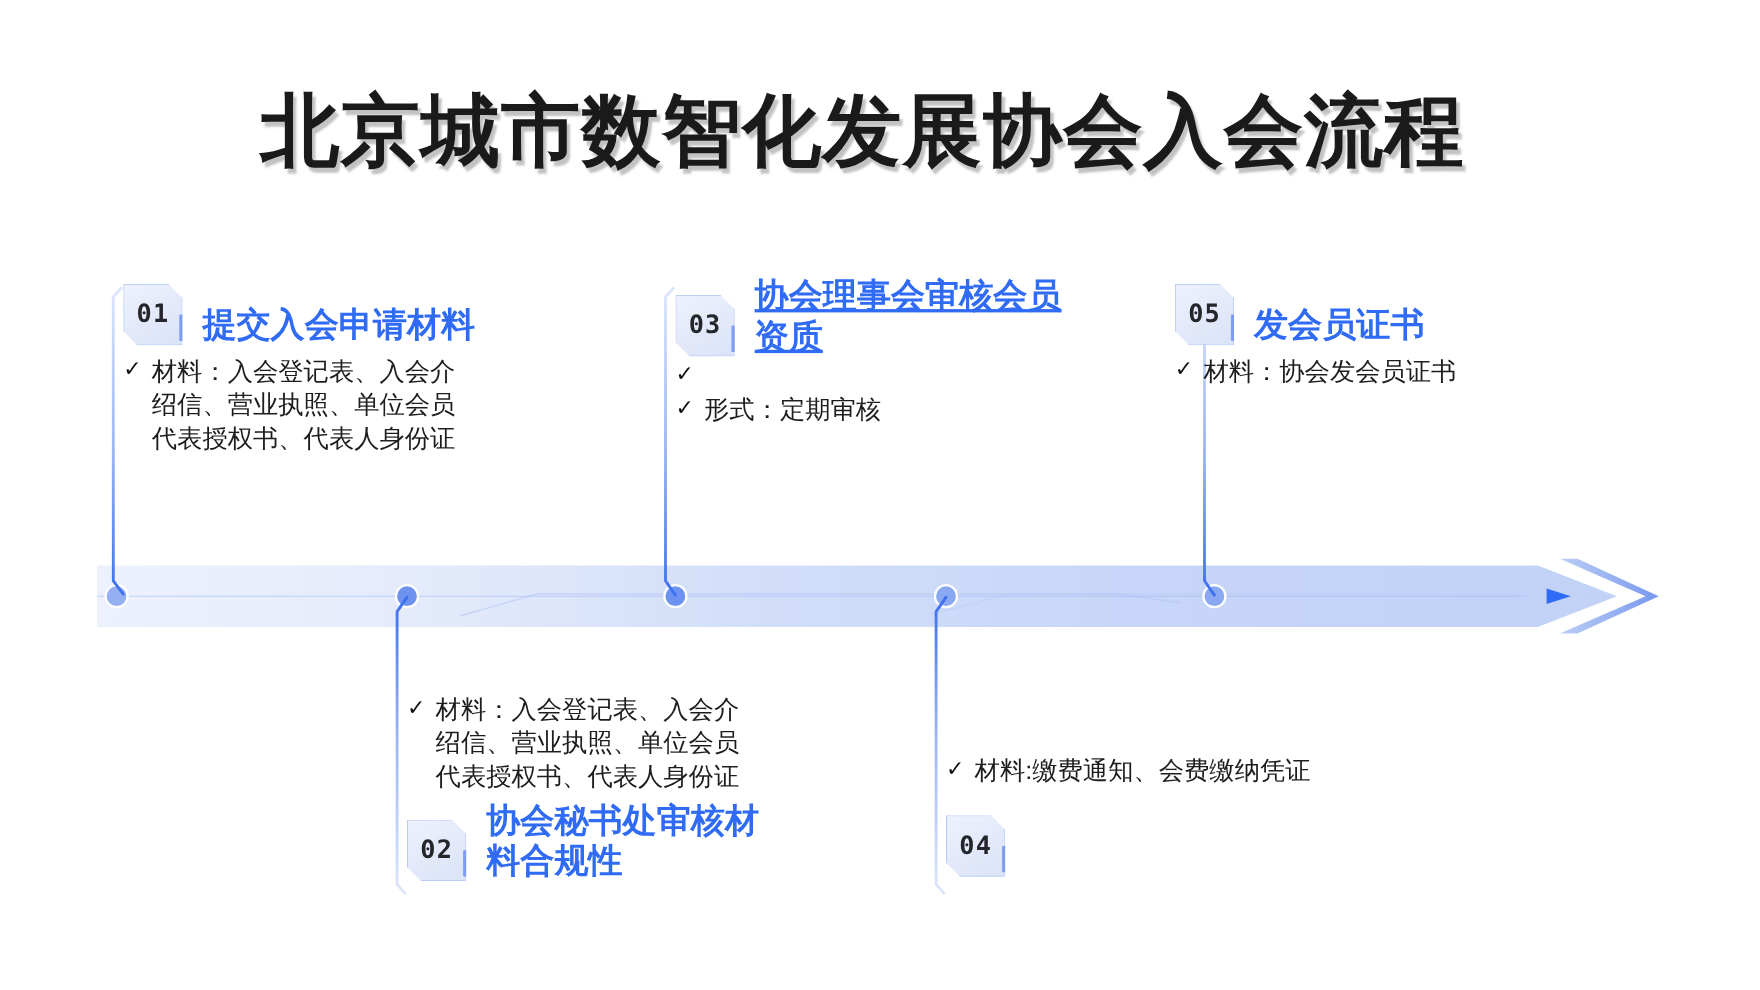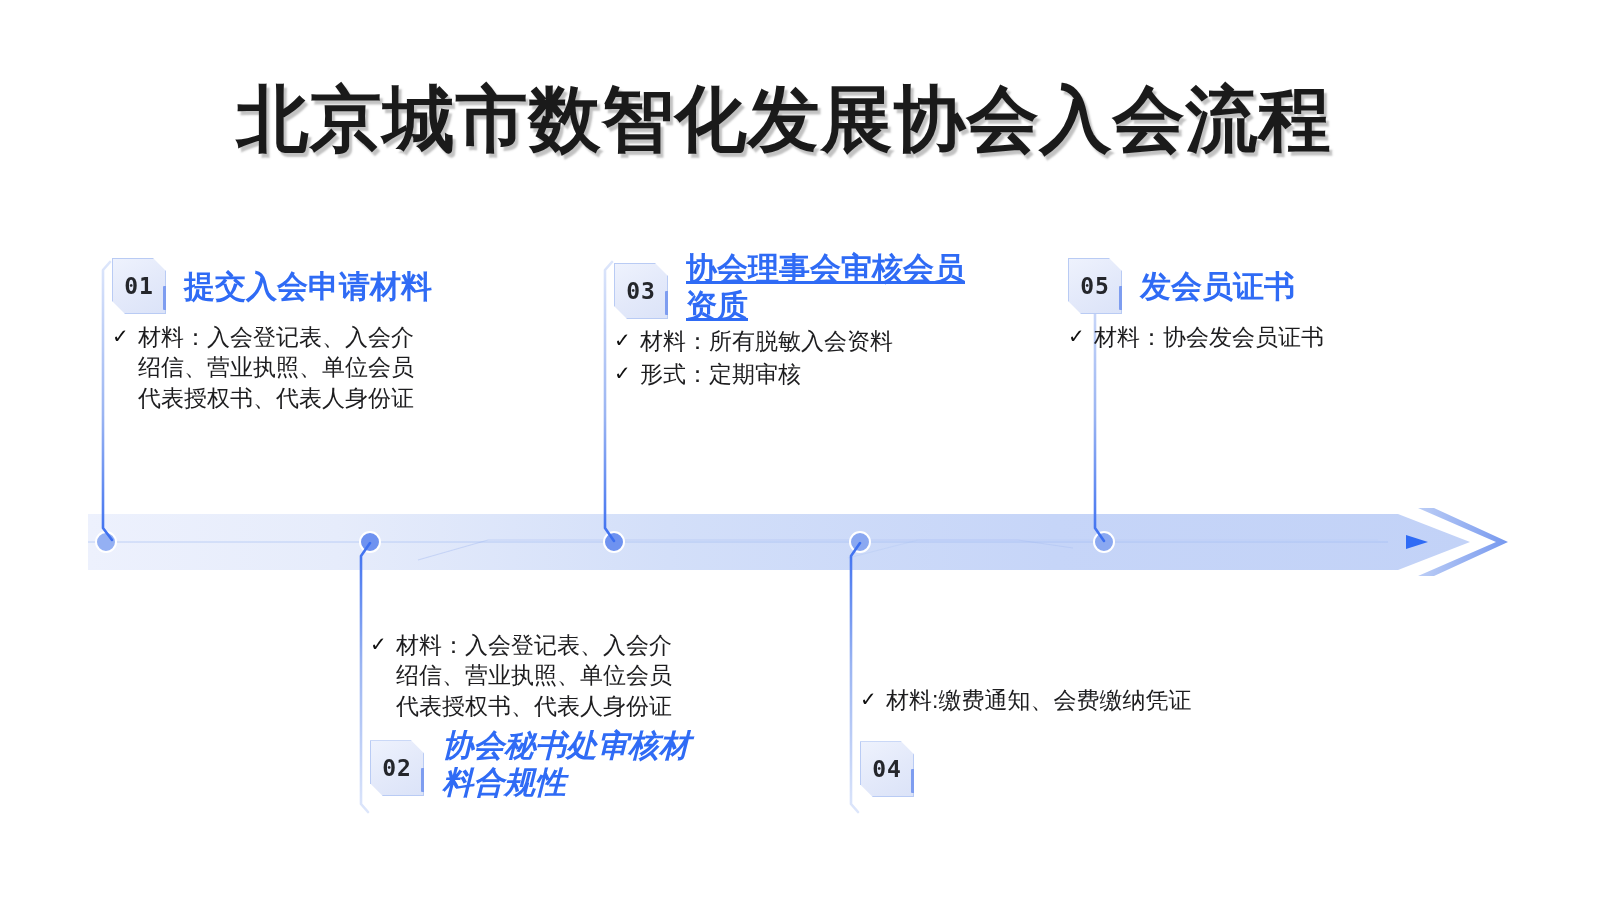--- a/index.html
+++ b/index.html
@@ -49,21 +49,21 @@
     height: 900px;
     pointer-events: none;
   }
 
   
   .step {
     position: absolute;
   }
   .step-head {
     display: flex;
-    align-items: center;
+    align-items: flex-end;
   }
   .badge {
     position: relative;
     width: 52px;
     height: 54px;
     flex: 0 0 auto;
     background: linear-gradient(150deg, #eef2fd 0%, #e3e9fa 55%, #dbe3f8 100%);
     border: 1.4px solid #b9cbf4;
     -webkit-clip-path: polygon(0 0, calc(100% - 13px) 0, 100% 13px, 100% 100%, 13px 100%, 0 calc(100% - 13px));
     clip-path: polygon(0 0, calc(100% - 13px) 0, 100% 13px, 100% 100%, 13px 100%, 0 calc(100% - 13px));
@@ -218,21 +218,20 @@
     <div class="badge">
       <span class="badge-num">03</span>
       <span class="badge-accent"></span>
     </div>
     <div class="step-title" style="margin-top:-7px;text-decoration:underline;">协会理事会审核会员
 资质</div>
   </div>
   <ul class="bullets" style="margin-top:2px;">
     <li class="bullet">
       <span class="tick">✓</span>
-      <span class="btext">材料：所有脱敏入会资料</span>
     </li>
     <li class="bullet">
       <span class="tick">✓</span>
       <span class="btext">形式：定期审核</span>
     </li>
   </ul>
 </div>
 
 <div class="step top" style="left:1068px; top:258px; width:420px;">
   <div class="step-head">
@@ -257,21 +256,21 @@
       <span class="btext">材料：入会登记表、入会介
 绍信、营业执照、单位会员
 代表授权书、代表人身份证</span>
     </li>
   </ul>
   <div class="step-head">
     <div class="badge">
       <span class="badge-num">02</span>
       <span class="badge-accent"></span>
     </div>
-    <div class="step-title" style="margin-top:-7px;font-style:italic;">协会秘书处审核材
+    <div class="step-title" style="margin-top:-7px;">协会秘书处审核材
 料合规性</div>
   </div>
 </div>
 
 <div class="step bottom" style="left:860px; top:685px; width:440px;">
   <ul class="bullets">
     <li class="bullet">
       <span class="tick">✓</span>
       <span class="btext">材料:缴费通知、会费缴纳凭证</span>
     </li>

